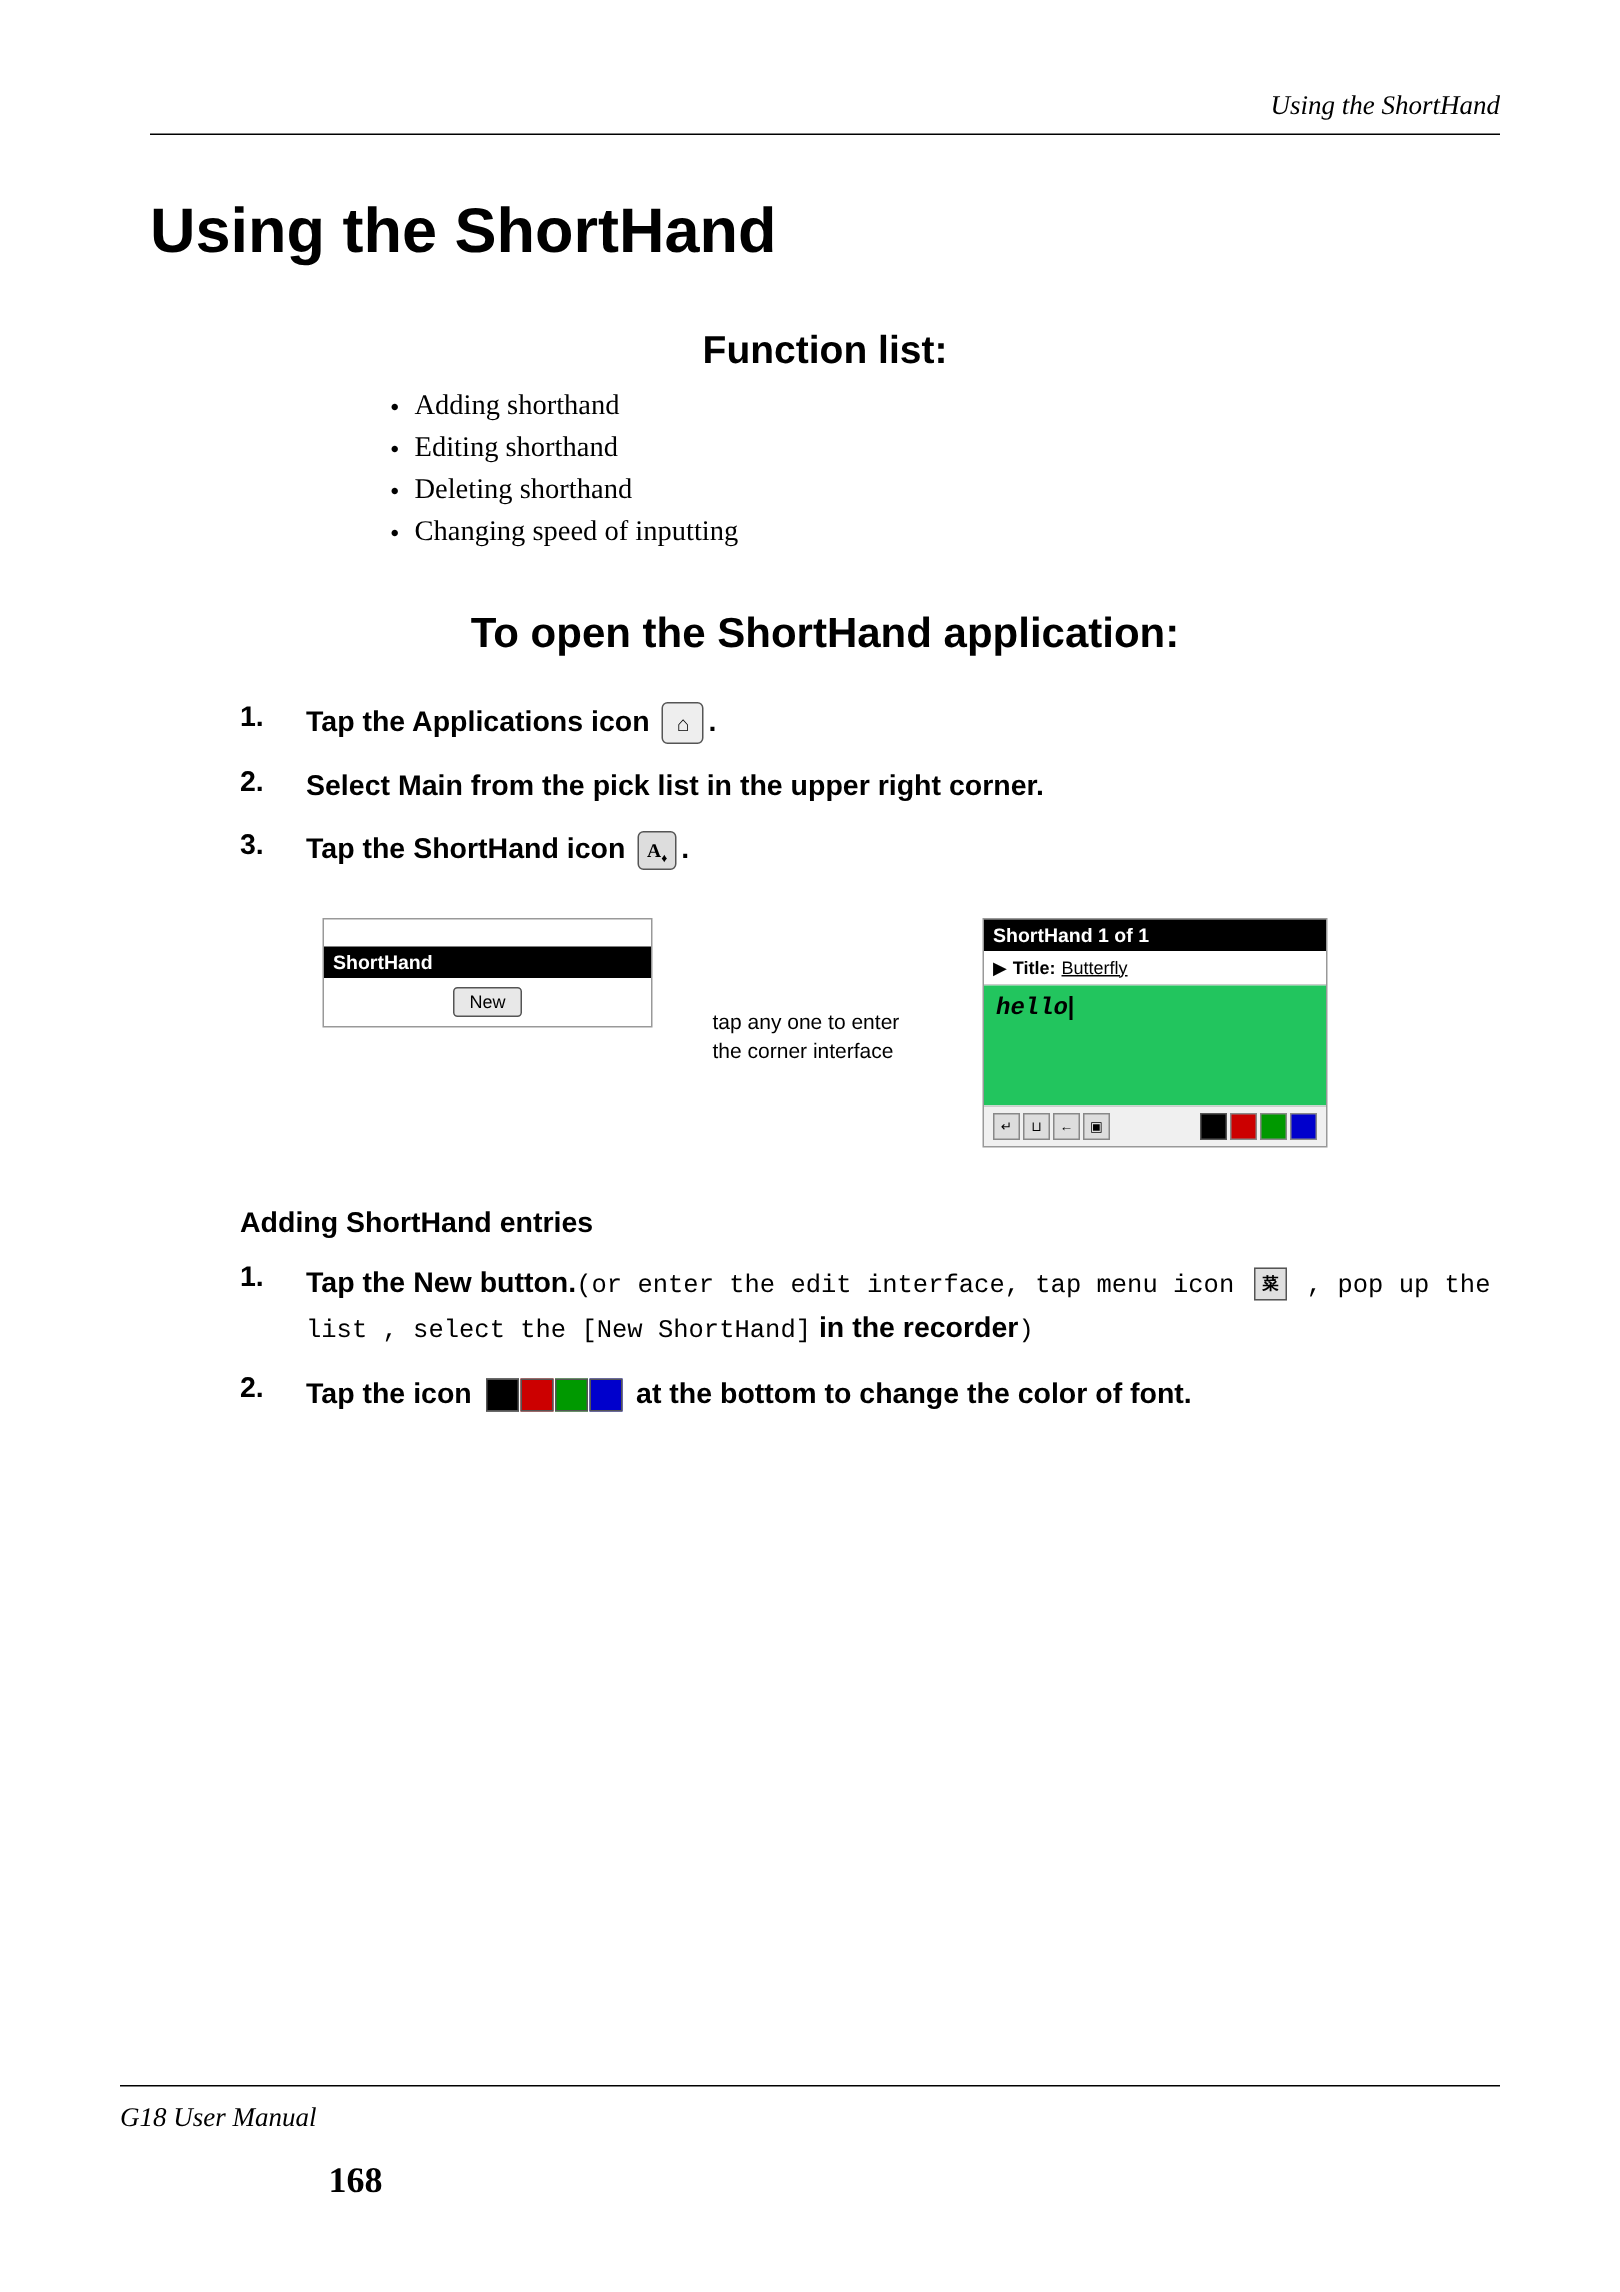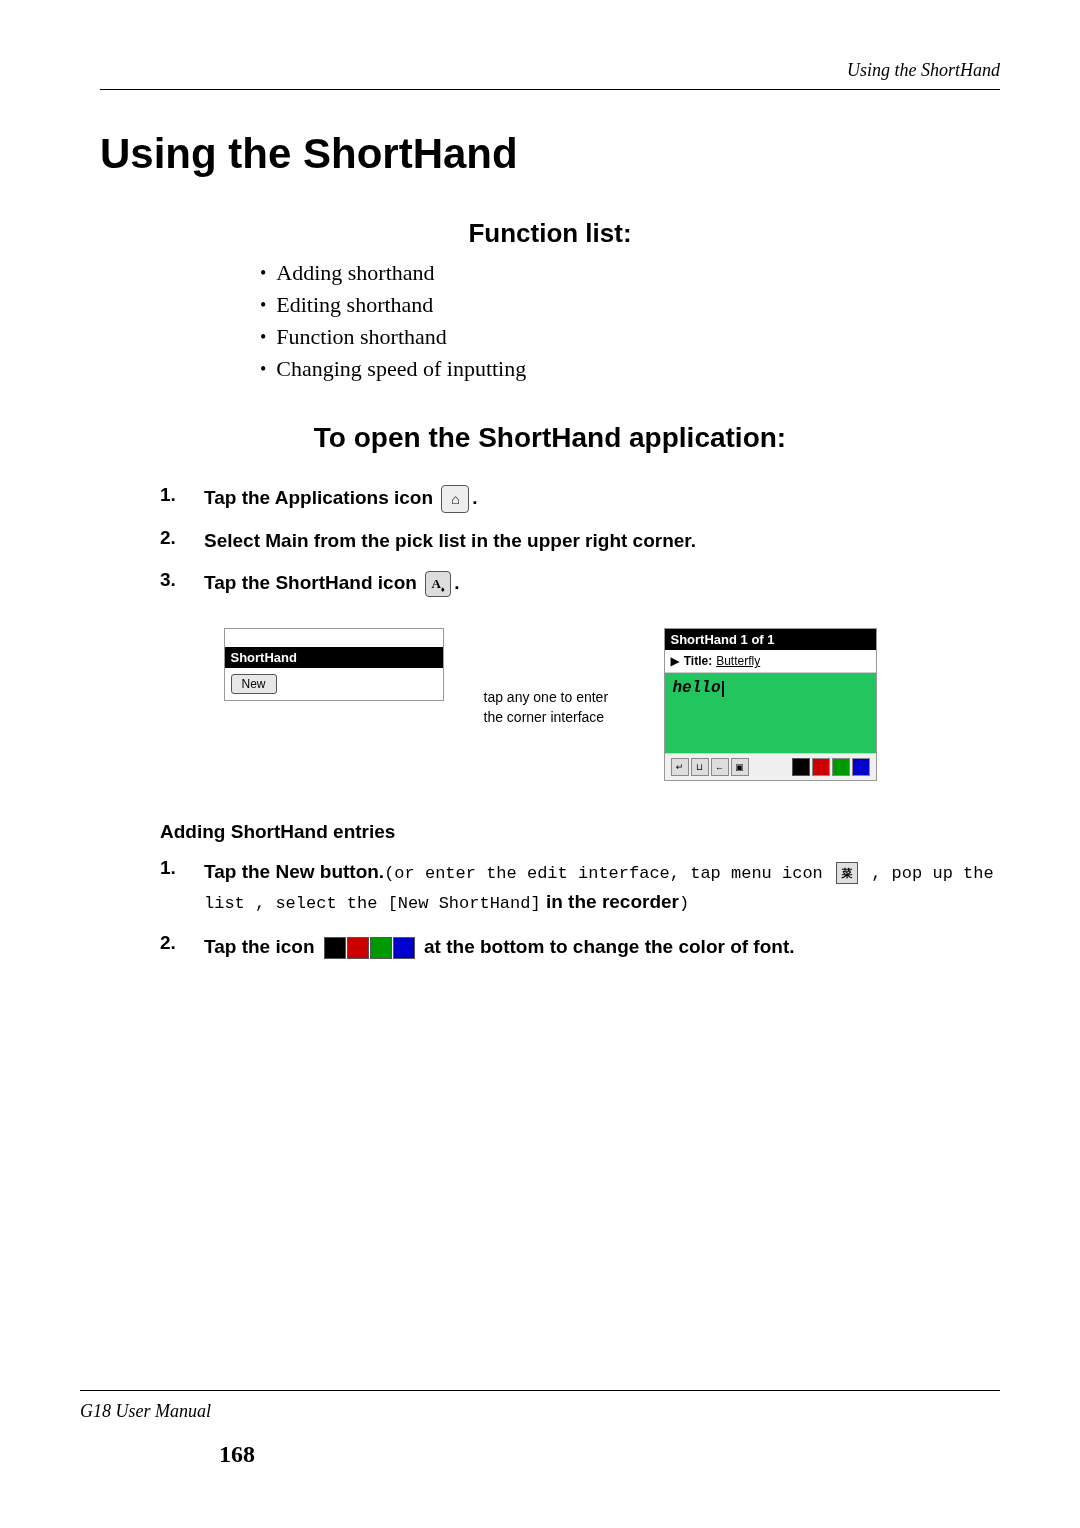--- a/index.html
+++ b/index.html
@@ -47,21 +47,21 @@
       font-family: Arial, sans-serif;
     }
 
     .function-list {
       list-style: none;
       margin-left: 160px;
       margin-bottom: 40px;
     }
 
     .function-list li {
-      font-size: 22px;
+      font-size: 19px;
       margin-bottom: 6px;
       display: flex;
       align-items: center;
       gap: 10px;
     }
 
     .function-list li::before {
       content: '•';
       font-size: 18px;
     }
@@ -170,21 +170,21 @@
       color: #000;
     }
 
     .screenshot-left .sh-body .item.selected {
       text-decoration: underline;
     }
 
     .screenshot-left .sh-footer {
       padding: 6px;
       display: flex;
-      justify-content: flex-start;
+      justify-content: center;
     }
 
     .sh-btn {
       border: 1px solid #555;
       background: #e8e8e8;
       padding: 2px 10px;
       font-size: 12px;
       font-family: Arial, sans-serif;
       border-radius: 3px;
     }
@@ -193,21 +193,21 @@
       font-size: 14px;
       font-family: Arial, sans-serif;
       color: #000;
       margin-top: 60px;
       max-width: 140px;
       line-height: 1.4;
     }
 
     .screenshot-right {
       border: 1.5px solid #999;
-      width: 213px;
+      width: 230px;
       font-size: 13px;
       font-family: Arial, sans-serif;
     }
 
     .screenshot-right .sh-header {
       background: #000;
       color: #fff;
       padding: 3px 6px;
       font-weight: bold;
       font-size: 13px;
@@ -379,21 +379,21 @@
     <span class="header-title">Using the ShortHand</span>
   </div>
 
   <h1 class="chapter-title">Using the ShortHand</h1>
 
   <div>
     <h2 class="section-heading">Function list:</h2>
     <ul class="function-list">
       <li>Adding shorthand</li>
       <li>Editing shorthand</li>
-      <li>Function shorthand</li>
+      <li>Deleting shorthand</li>
       <li>Changing speed of inputting</li>
     </ul>
   </div>
 
   <div>
     <h2 class="subsection-heading">To open the ShortHand application:</h2>
 
     <div class="steps">
 
       <div class="step">

